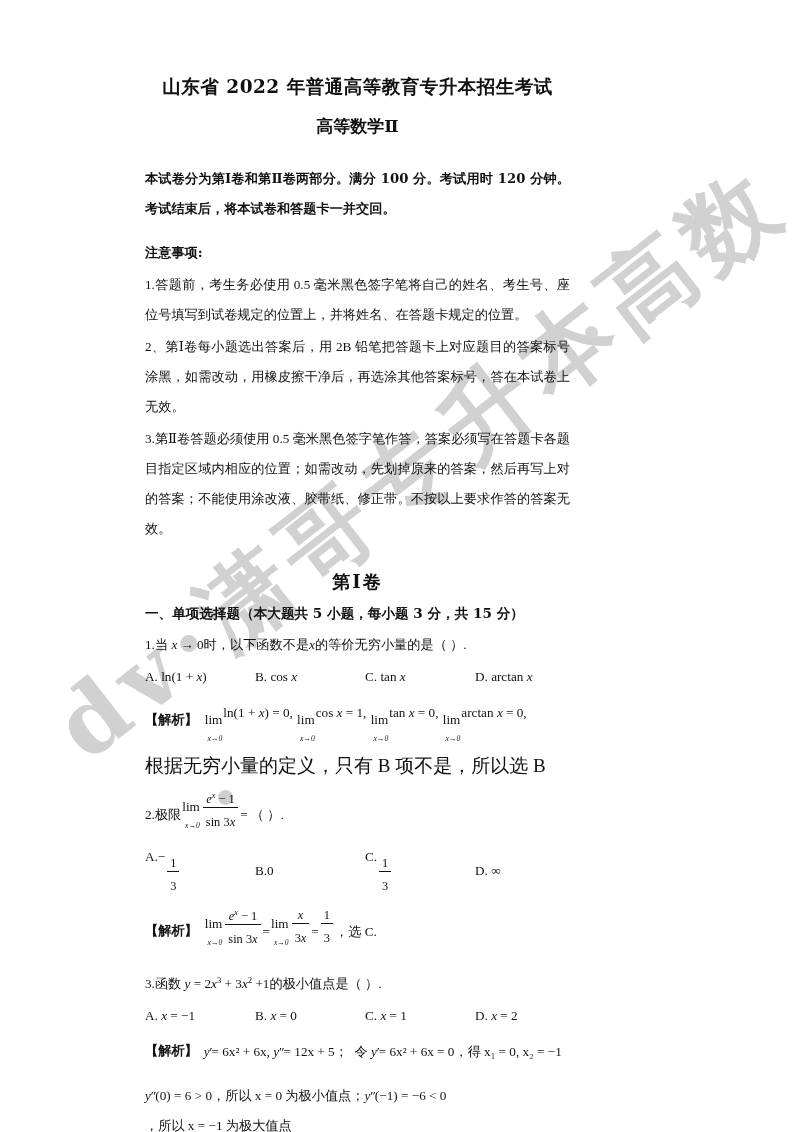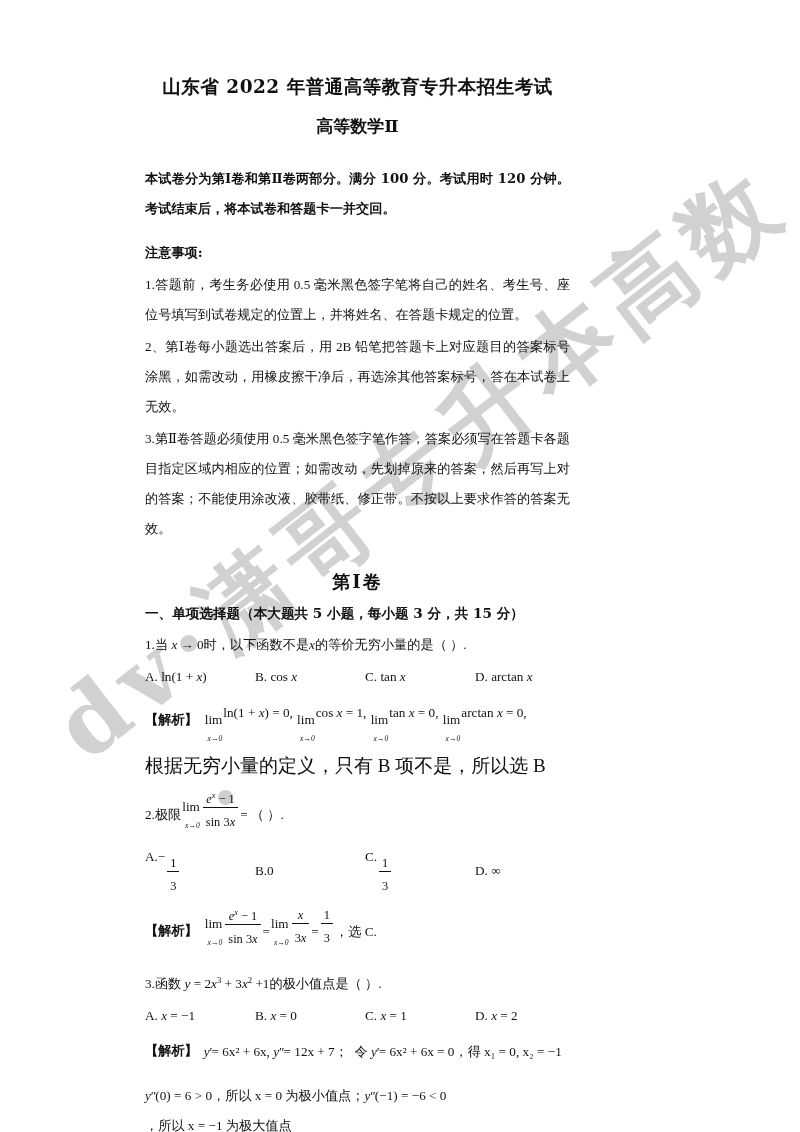--- a/index.html
+++ b/index.html
@@ -317,21 +317,21 @@
       <span class="choice"><span class="mn">B.</span> <span class="math"><span class="mi">x</span><span class="mn"> = 0</span></span></span>
       <span class="choice"><span class="mn">C.</span> <span class="math"><span class="mi">x</span><span class="mn"> = 1</span></span></span>
       <span class="choice"><span class="mn">D.</span> <span class="math"><span class="mi">x</span><span class="mn"> = 2</span></span></span>
     </div>
 
     <div class="solution">
       <span class="solution-tag">【解析】</span>
       <span class="math"><span class="mi">y</span><span class="prime">′</span></span>
       <span class="math">= 6x² + 6x,</span>&nbsp;
       <span class="math"><span class="mi">y</span><span class="prime">″</span></span>
-      <span class="math">= 12x + 7；</span>&nbsp;&nbsp;
+      <span class="math">= 12x + 5；</span>&nbsp;&nbsp;
       <span>令</span>&nbsp;
       <span class="math"><span class="mi">y</span><span class="prime">′</span></span>
       <span class="math">= 6x² + 6x = 0</span>
       <span class="math">，得 x₁ = 0, x₂ = −1</span>
     </div>
 
     <div class="solution" style="margin-top:14px">
       <span class="math"><span class="mi">y</span><span class="prime">″</span></span>
       <span class="math">(0) = 6 &gt; 0</span>
       <span>，所以 x = 0 为极小值点；</span>

